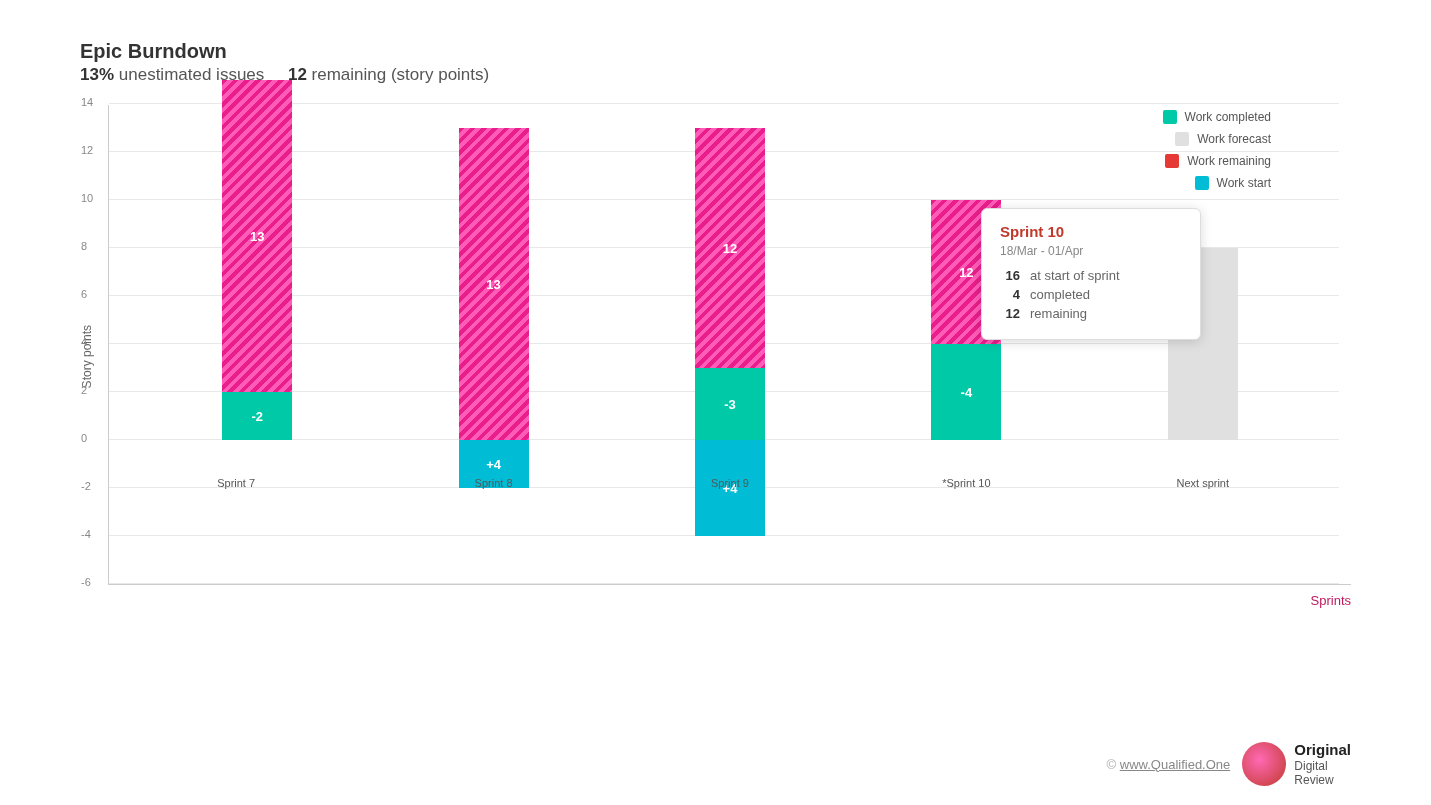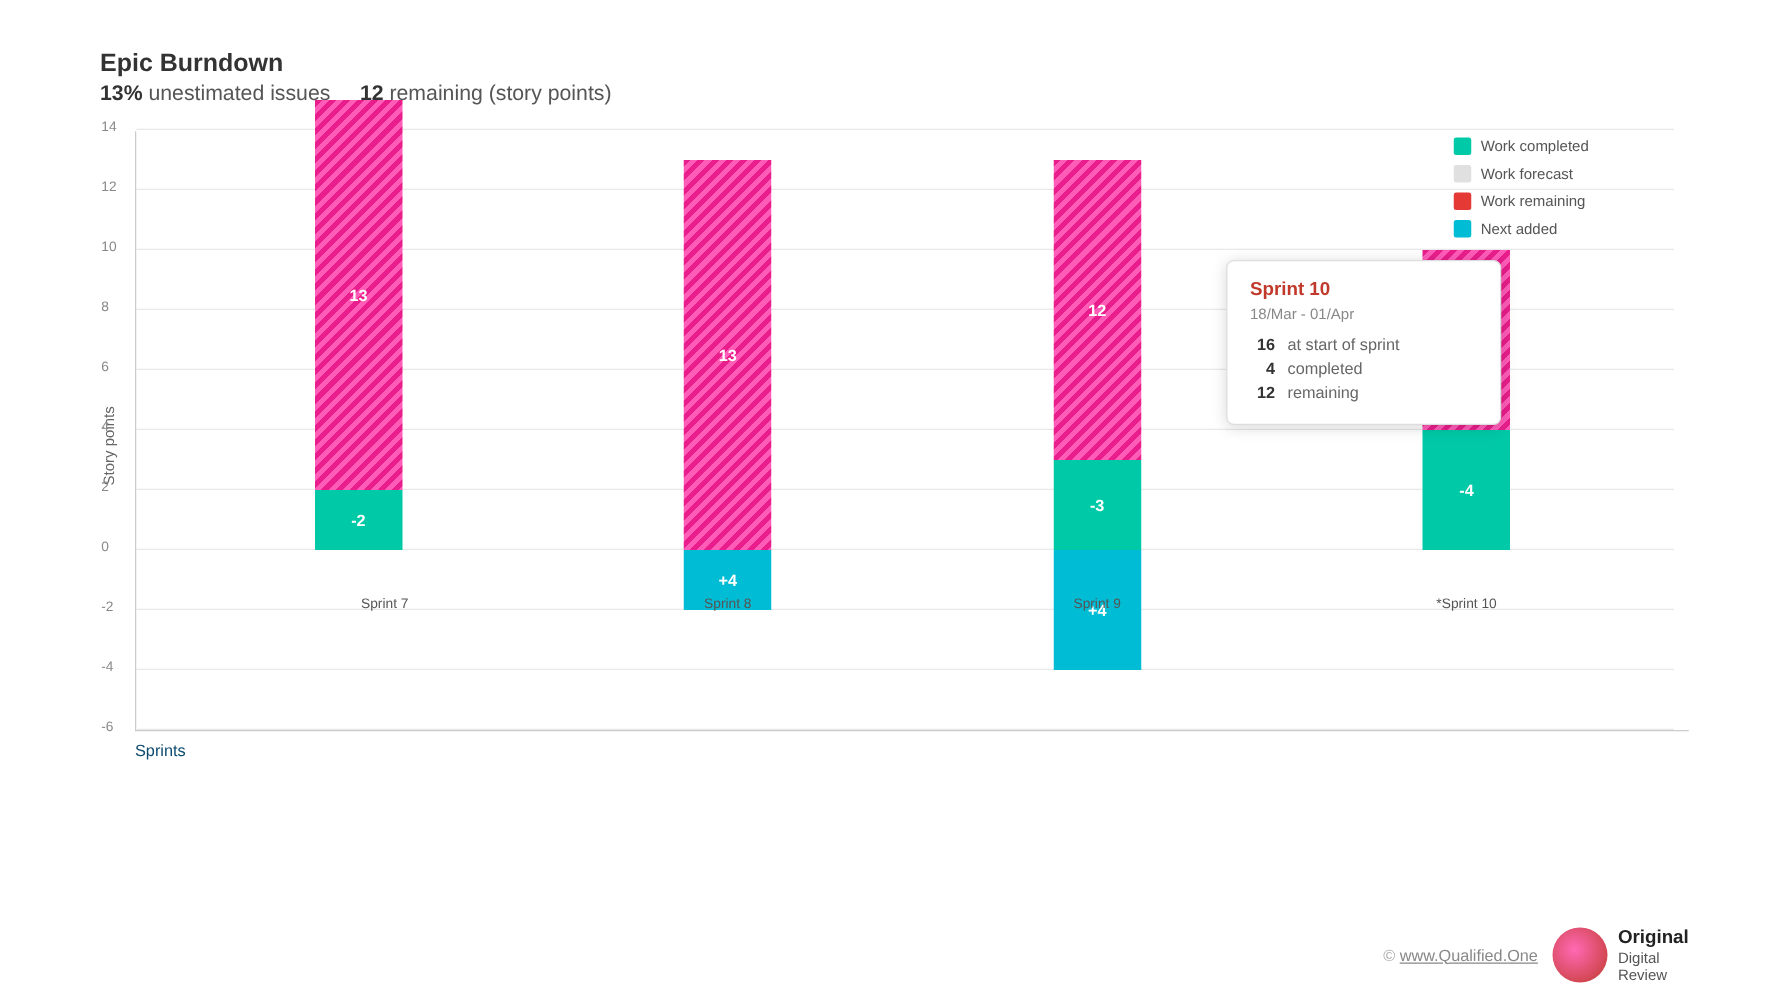--- a/index.html
+++ b/index.html
@@ -137,20 +137,21 @@
       flex-direction: column;
       gap: 8px;
     }
 
     .legend-item {
       display: flex;
       align-items: center;
       gap: 8px;
       font-size: 12px;
       color: #555;
+      justify-content: flex-end;
     }
 
     .legend-swatch {
       width: 14px;
       height: 14px;
       flex-shrink: 0;
       border-radius: 2px;
     }
 
     
@@ -192,23 +193,23 @@
       min-width: 20px;
       text-align: right;
     }
 
     .tooltip-desc {
       color: #666;
     }
 
     
     .x-axis-label {
-      text-align: left;
+      text-align: right;
       font-size: 13px;
-      color: #0c4a6e;
+      color: #be185d;
       margin-top: 8px;
     }
 
     
     .footer {
       position: absolute;
       bottom: 18px;
       right: 80px;
       display: flex;
       align-items: center;
@@ -272,21 +273,21 @@
     <div class="legend-item">
       <div class="legend-swatch" style="background:#e0e0e0;"></div>
       <span>Work forecast</span>
     </div>
     <div class="legend-item">
       <div class="legend-swatch" style="background:#e53935;"></div>
       <span>Work remaining</span>
     </div>
     <div class="legend-item">
       <div class="legend-swatch" style="background:#00bcd4;"></div>
-      <span>Next added</span>
+      <span>Work start</span>
     </div>
   </div>
 
   <div class="chart-area">
     <div class="y-axis-label">Story points</div>
     <div class="chart-inner">
       <div class="grid-and-bars" id="chart-grid">
 
         <div class="grid-line" style="bottom: 480px;">
             <span>14</span>
@@ -325,21 +326,21 @@
 
             <div class="bar-group" style="align-items: center; position: relative; width: 70px; height: 480px; flex-shrink: 0;">
               <div style="position: absolute; bottom: 144px; width: 70px; display: flex; flex-direction: column-reverse;">
                 <div class="bar-segment" style="height: 48px; width: 70px; background: rgb(0, 201, 167);">
                   <span style="font-size: 13px; font-weight: 600; color: rgb(255, 255, 255);">-2</span>
                 </div>
                 <div class="bar-segment" style="height: 312px; width: 70px; background: repeating-linear-gradient(135deg, rgb(233, 30, 140) 0px, rgb(233, 30, 140) 4px, rgb(255, 92, 184) 4px, rgb(255, 92, 184) 8px);">
                   <span style="font-size: 13px; font-weight: 600; color: rgb(255, 255, 255);">13</span>
                 </div>
               </div>
-              <div class="bar-label" style="position: absolute; bottom: 94px; text-align: right; font-size: 11px; color: rgb(85, 85, 85); width: 90px; line-height: 1.3; left: 50%; transform: translateX(-50%);">
+              <div class="bar-label" style="position: absolute; bottom: 94px; text-align: left; font-size: 11px; color: rgb(85, 85, 85); width: 90px; line-height: 1.3; left: 50%; transform: translateX(-50%);">
                 <div>Sprint 7</div>
               </div>
             </div>
             <div class="bar-group" style="align-items: center; position: relative; width: 70px; height: 480px; flex-shrink: 0;">
               <div style="position: absolute; bottom: 144px; width: 70px; display: flex; flex-direction: column; transform: translateY(100%);">
                 <div class="bar-segment" style="height: 48px; width: 70px; background: rgb(0, 188, 212);">
                   <span style="font-size: 13px; font-weight: 600; color: rgb(255, 255, 255);">+4</span>
                 </div>
               </div>
               <div style="position: absolute; bottom: 144px; width: 70px; display: flex; flex-direction: column-reverse;">
@@ -373,20 +374,28 @@
               <div style="position: absolute; bottom: 144px; width: 70px; display: flex; flex-direction: column-reverse;">
                 <div class="bar-segment" style="height: 96px; width: 70px; background: rgb(0, 201, 167);">
                   <span style="font-size: 13px; font-weight: 600; color: rgb(255, 255, 255);">-4</span>
                 </div>
                 <div class="bar-segment" style="height: 144px; width: 70px; background: repeating-linear-gradient(135deg, rgb(233, 30, 140) 0px, rgb(233, 30, 140) 4px, rgb(255, 92, 184) 4px, rgb(255, 92, 184) 8px);">
                   <span style="font-size: 13px; font-weight: 600; color: rgb(255, 255, 255);">12</span>
                 </div>
               </div>
               <div class="bar-label" style="position: absolute; bottom: 94px; text-align: center; font-size: 11px; color: rgb(85, 85, 85); width: 90px; line-height: 1.3; left: 50%; transform: translateX(-50%);">
                 <div>*Sprint 10</div>
+              </div>
+            </div>
+            <div class="bar-group" style="align-items: center; position: relative; width: 70px; height: 480px; flex-shrink: 0;">
+              <div style="position: absolute; bottom: 144px; width: 70px; display: flex; flex-direction: column-reverse;">
+                <div class="bar-segment" style="height: 192px; width: 70px; background: rgb(224, 224, 224);"></div>
+              </div>
+              <div class="bar-label" style="position: absolute; bottom: 94px; text-align: center; font-size: 11px; color: rgb(85, 85, 85); width: 90px; line-height: 1.3; left: 50%; transform: translateX(-50%);">
+                <div>Next sprint</div>
               </div>
             </div>
           </div>
 
         <div class="tooltip" id="tooltip" style="right: 150px; bottom: 244px; position: absolute;">
           <div class="tooltip-title">Sprint 10</div>
           <div class="tooltip-date">18/Mar - 01/Apr</div>
           <div class="tooltip-row">
             <span class="tooltip-num">16</span>
             <span class="tooltip-desc">at start of sprint</span>

